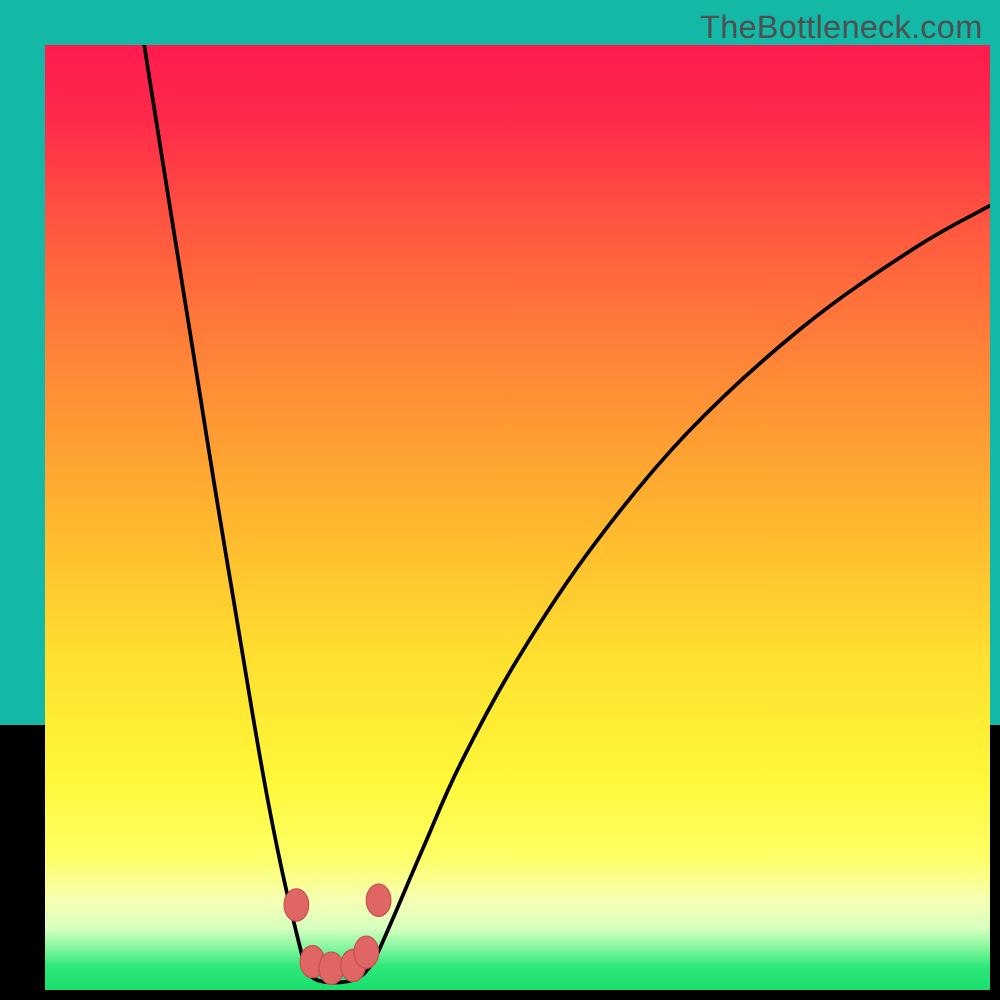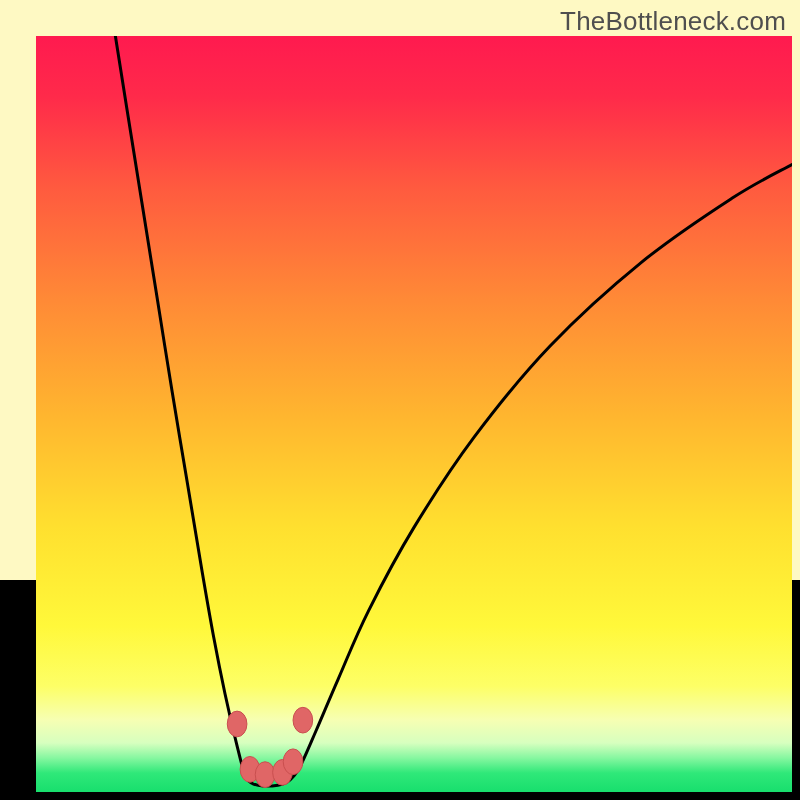--- a/index.html
+++ b/index.html
@@ -10,21 +10,21 @@
     background: #000;
     overflow: hidden;
     font-family: Arial, Helvetica, sans-serif;
   }
   .frame {
     position: absolute;
     left: 0;
     top: 0;
     width: 800px;
     height: 580px;
-    background: #fef9c3;
+    background: #14b8a6;
   }
   .plot-area {
     position: absolute;
     left: 36px;
     top: 36px;
     width: 756px;
     height: 756px;
     overflow: hidden;
   }
   .gradient {

